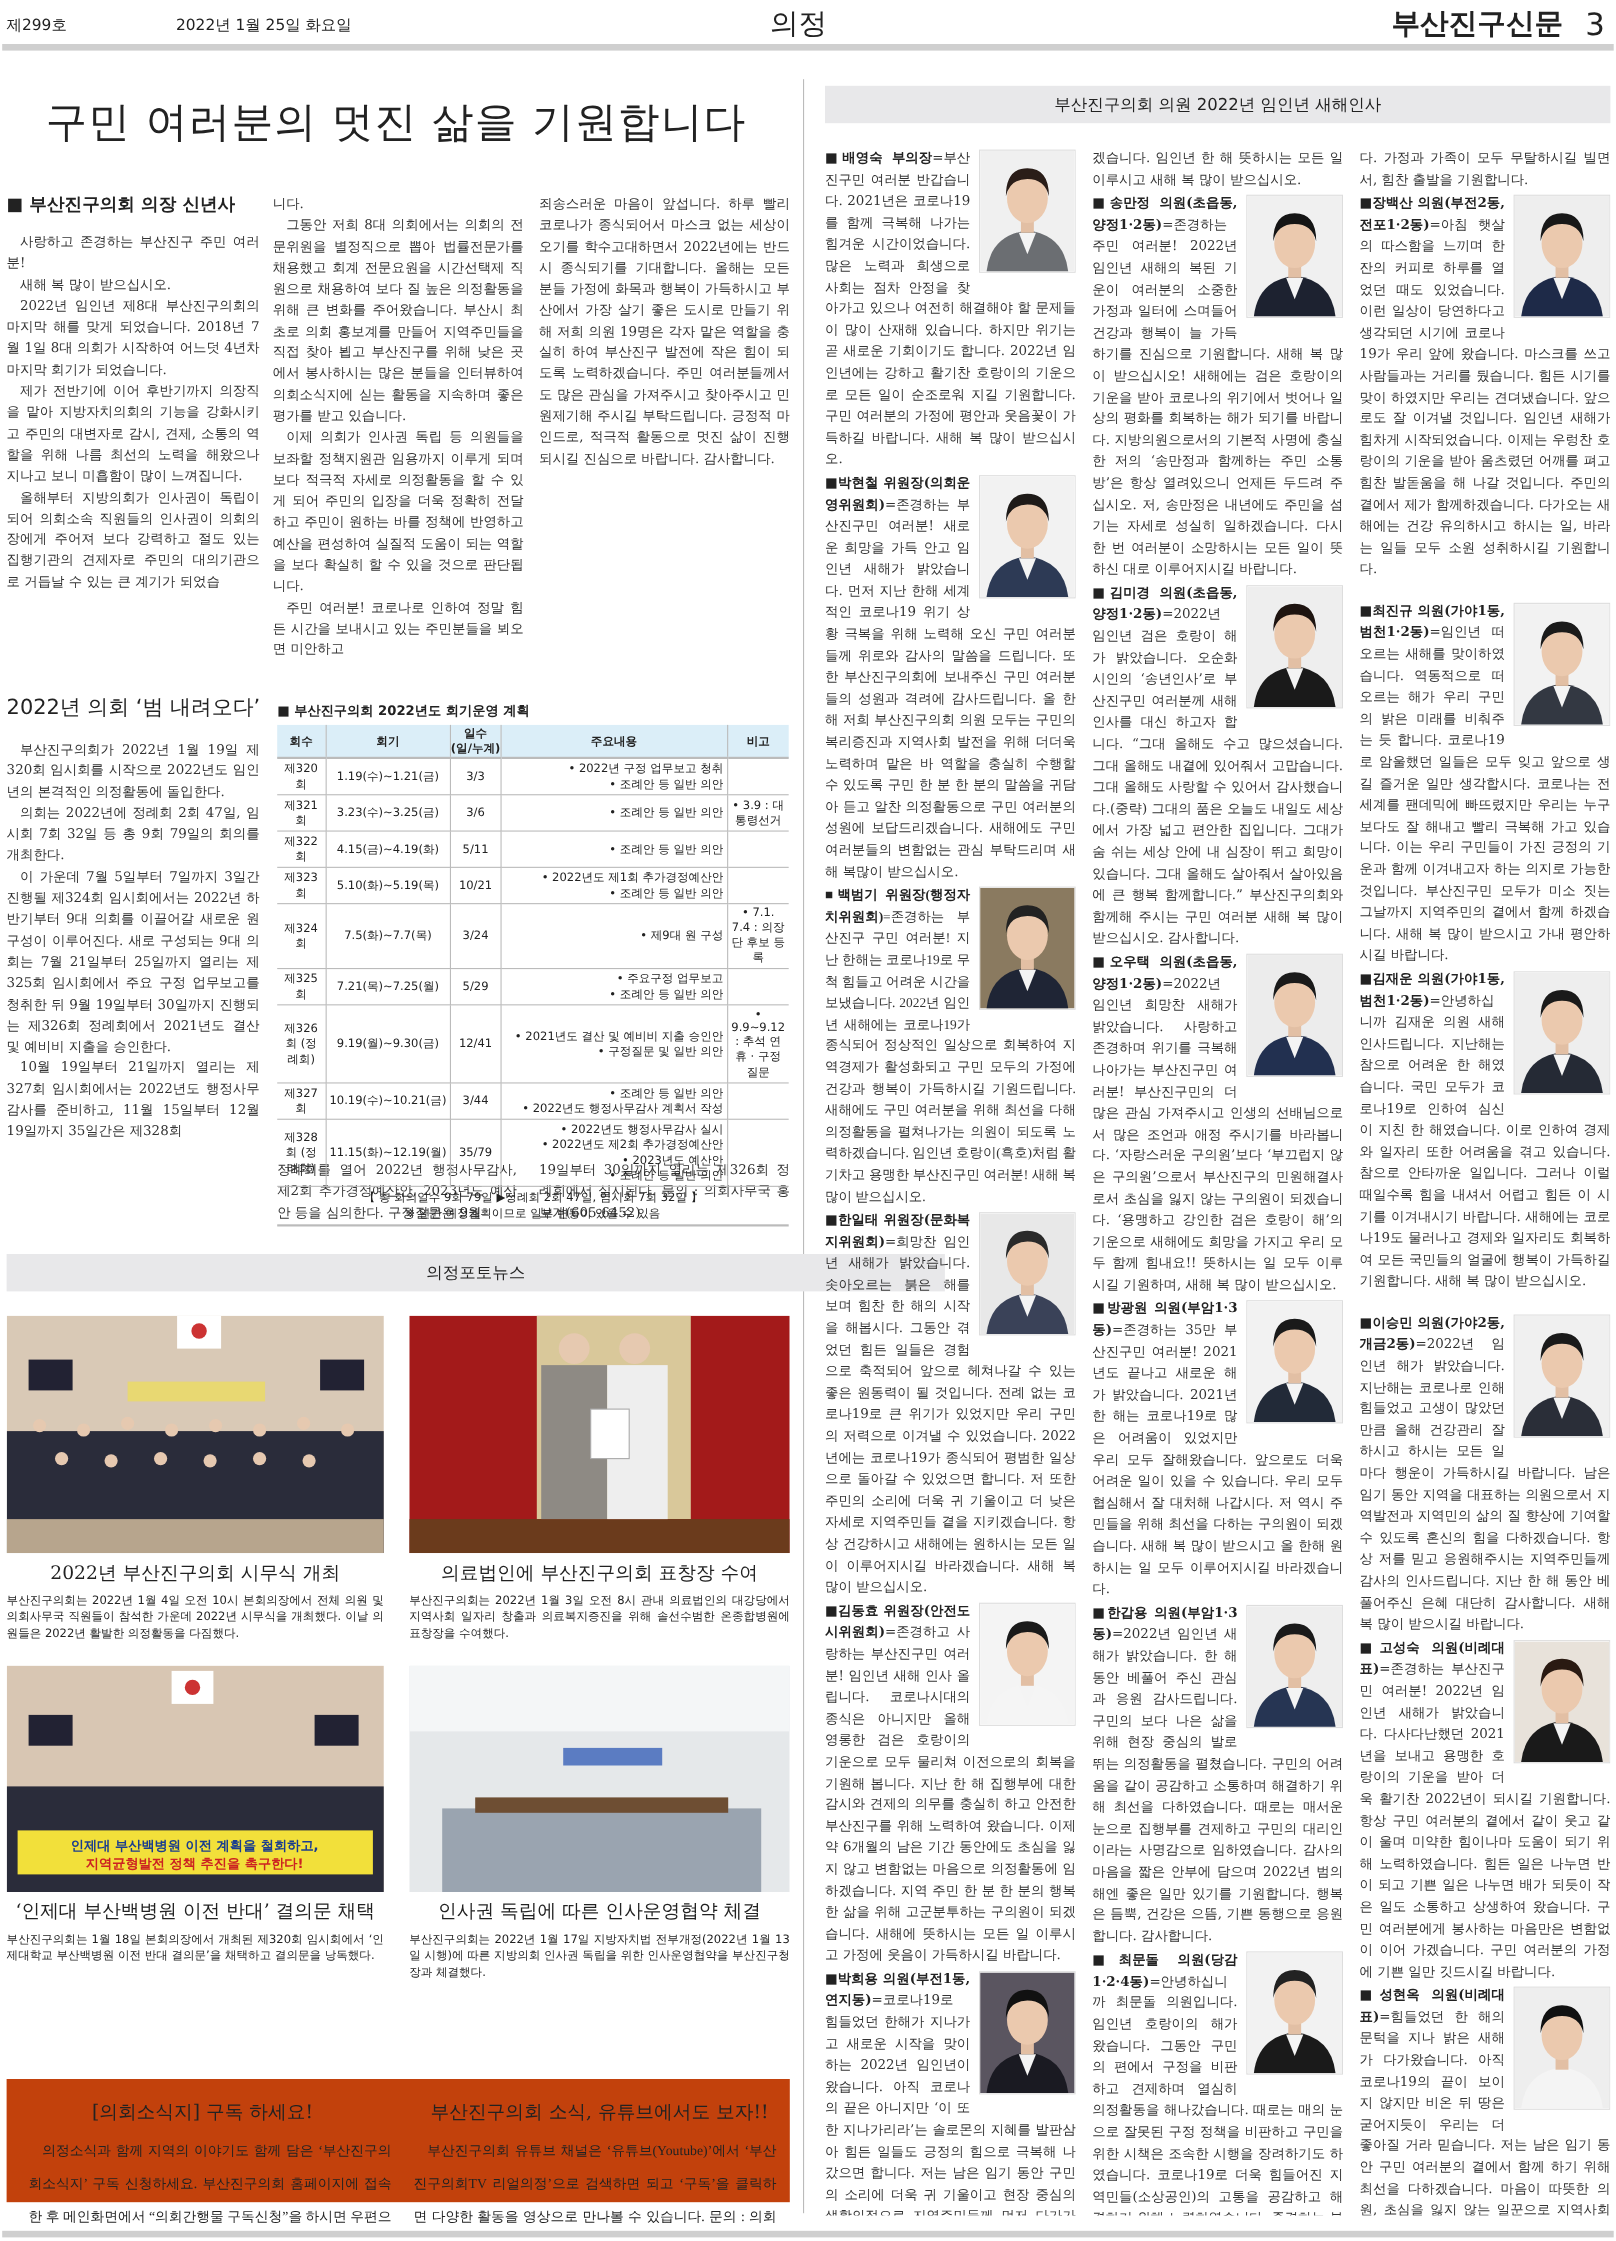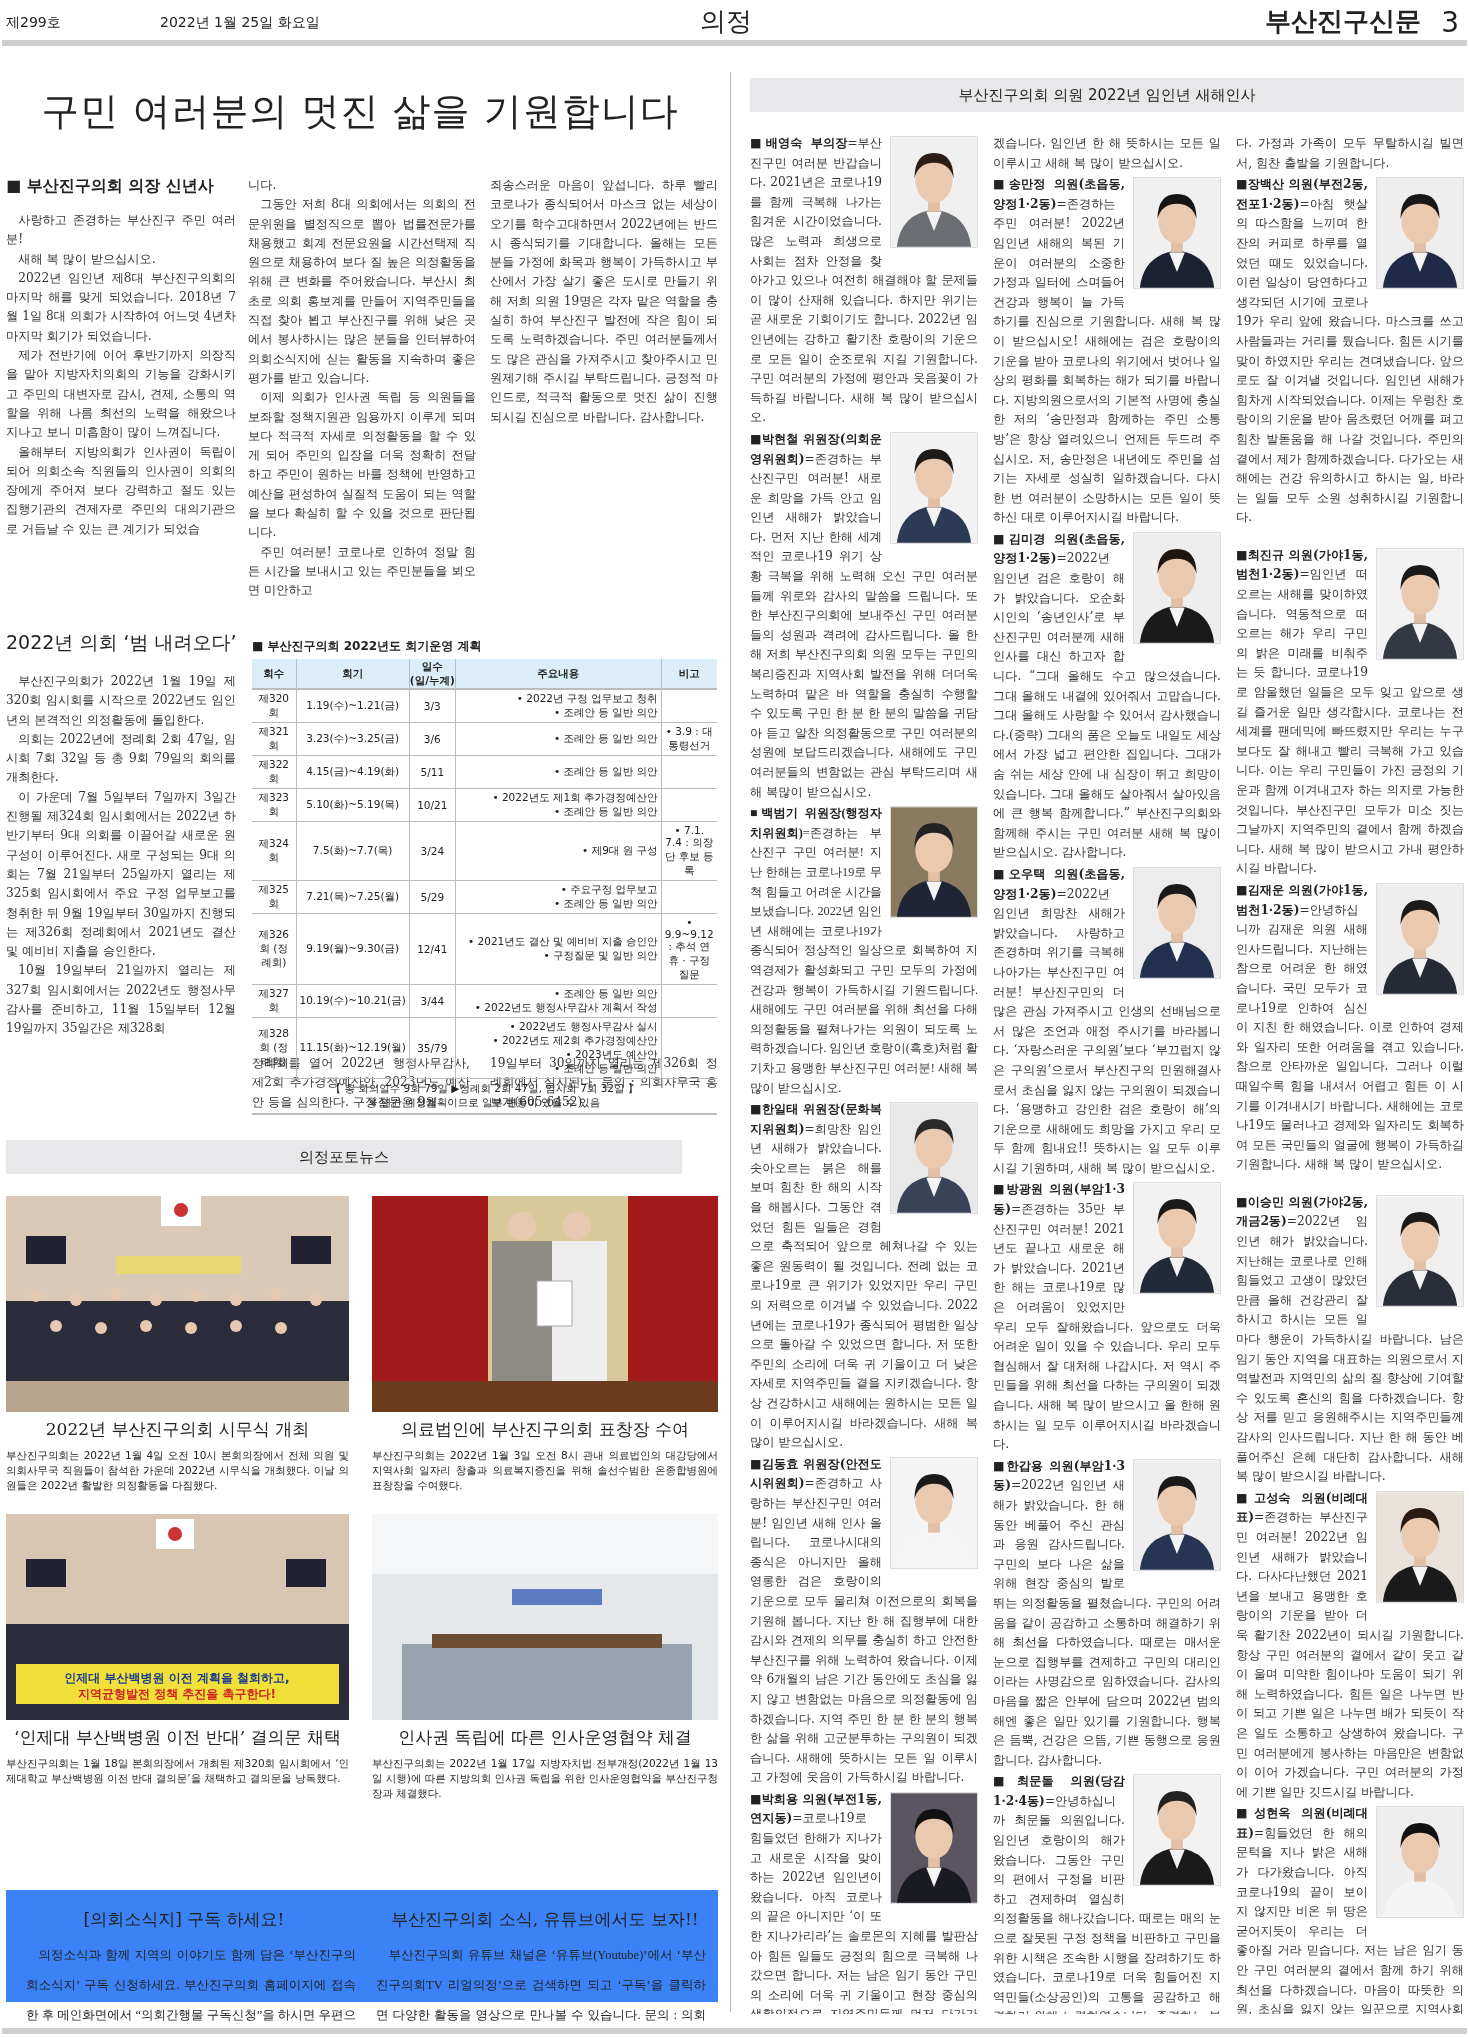--- a/index.html
+++ b/index.html
@@ -24,21 +24,21 @@
 table{border-collapse:collapse;width:100%;font-size:10.5px}
 th{background:#dbeef8;font-weight:bold;height:30px;border-bottom:2px solid #bbb;border-right:1px solid #bbb}
 td{border-bottom:1px solid #bbb;border-right:1px solid #bbb;text-align:center;padding:2px 3px;vertical-align:middle}
 td.c{text-align:right}
 th:last-child,td:last-child{border-right:none}
 .tfoot{text-align:center;font-size:10.5px;border-bottom:2px solid #bbb;padding:3px 0}
 .graybar{position:absolute;background:#e8e8ea;text-align:center;font-size:15px}
 .photo{position:absolute;overflow:hidden}
 .caption-title{position:absolute;text-align:center;font-family:"DejaVu Serif","Liberation Serif",serif;font-size:17px}
 .caption-text{position:absolute;font-size:10.5px;line-height:15px;text-align:justify}
-.greenbox{position:absolute;left:6px;top:1890px;width:712px;height:112px;background:#3b82f6}
+.greenbox{position:absolute;left:6px;top:1890px;width:712px;height:112px;background:#c2410c}
 .gb-title{position:absolute;font-family:"DejaVu Serif","Liberation Serif",serif;font-size:17px;text-align:center}
 .gb-text{position:absolute;font-family:Liberation Serif, serif;font-size:12.5px;line-height:30px;text-align:justify}
 .mcol{position:absolute;width:228px}
 .member{position:relative;font-family:"DejaVu Serif","Liberation Serif",serif;font-size:12.2px;line-height:19.6px;text-align:justify;color:#333}
 .member .pic{float:right;width:88px;height:112px;margin:2px 0 4px 8px;border:1px solid #ddd;overflow:hidden}
 .member .nm{font-weight:bold;color:#222}
 .portrait{width:100%;height:100%}
 </style>
 </head>
 <body>
@@ -166,21 +166,21 @@
           <td></td>
         </tr>
       </tbody>
   </table>
   <div class="tfoot">
     <div>【 총 회의일수 9회 79일 ▶정례회 2회 47일, 임시회 7회 32일 】</div>
     <div>※ 연간 예정계획이므로 일부 변동이 있을 수 있음</div>
   </div>
 </div>
 
-<div class="graybar" style="left:6px;top:1140px;width:676px;height:34px;line-height:34px">의정포토뉴스</div>
+<div class="graybar" style="left:6px;top:1140px;width:853px;height:34px;line-height:34px">의정포토뉴스</div>
 
 <div class="photo" style="left:6px;top:1196px;width:343px;height:216px">
   <svg class="portrait" viewBox="0 0 343 216" preserveAspectRatio="none">
     <rect width="343" height="216" fill="#d9c9b6"></rect>
     <rect x="155" y="0" width="40" height="30" fill="#fff"></rect>
     <circle cx="175" cy="14" r="7" fill="#c33"></circle>
     <rect x="20" y="40" width="40" height="28" fill="#223"></rect>
     <rect x="285" y="40" width="40" height="28" fill="#223"></rect>
     <rect x="110" y="60" width="125" height="18" fill="#e8d872"></rect>
     <rect x="0" y="105" width="343" height="111" fill="#2a2c3a"></rect>

